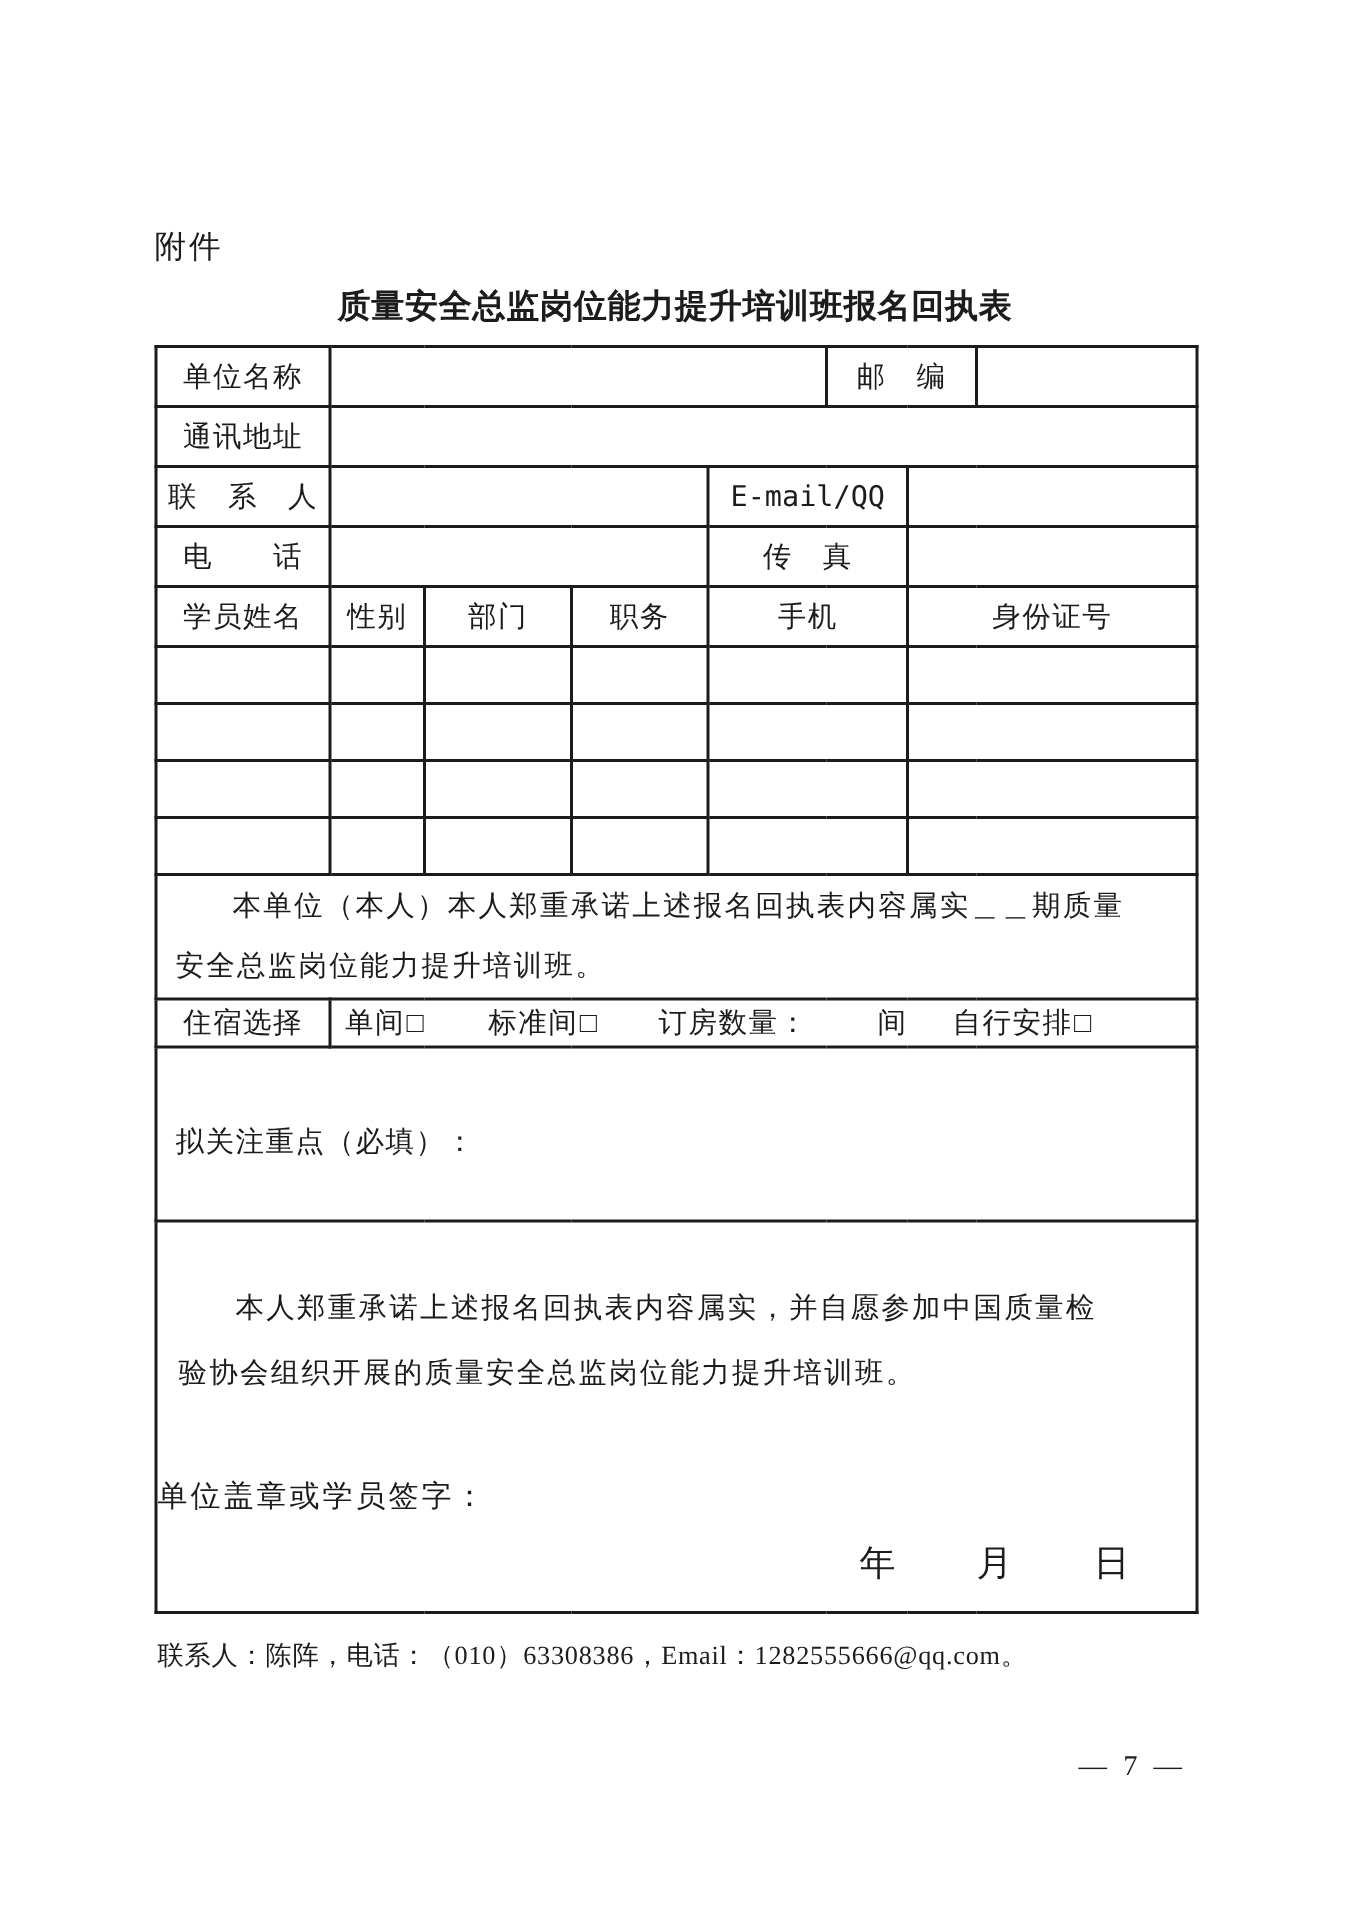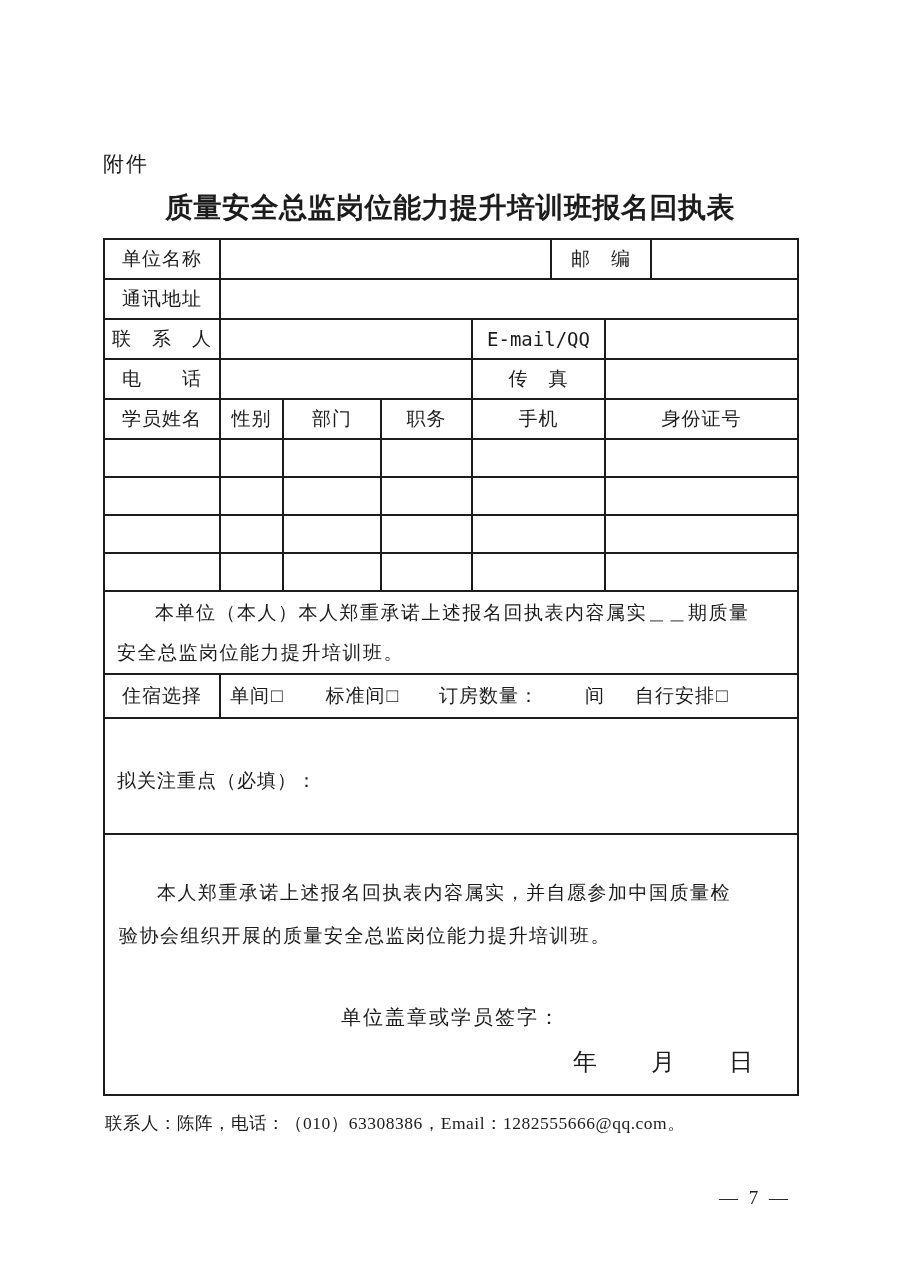--- a/index.html
+++ b/index.html
@@ -18,21 +18,21 @@
   }
   .attachment {
     font-family: "Liberation Sans", "DejaVu Sans", sans-serif;
     font-weight: normal;
     font-size: 21px;
     letter-spacing: 2px;
   }
   .title {
     text-align: center;
     font-weight: bold;
-    font-size: 28px;
+    font-size: 22px;
     letter-spacing: 0.5px;
     margin-top: 11px;
   }
   table.form {
     margin-top: 11px;
     border-collapse: collapse;
     table-layout: fixed;
     width: 694px;
     border-radius: 17px;
   }
@@ -46,21 +46,21 @@
   td.hdr { text-align: center; letter-spacing: 1px; }
   td.latin {
     text-align: center;
     font-family: "DejaVu Sans Mono", "Liberation Mono", monospace;
     font-size: 17px;
   }
   tr.r40 { height: 40px; }
   tr.r33 { height: 40px; }
   tr.r38 { height: 38px; }
   tr.r83 { height: 83px; }
-  tr.r44 { height: 44px; }
+  tr.r44 { height: 32px; }
   tr.r116 { height: 116px; }
   tr.r261 { height: 261px; }
   td.top { vertical-align: top; }
   .para {
     margin: 0;
     padding: 1px 12px 0 12px;
     line-height: 40px;
     text-indent: 2em;
     white-space: pre-line;
     letter-spacing: 1.5px;
@@ -82,21 +82,20 @@
   .pledge {
     margin: 0;
     padding: 19px 14px 0 14px;
     line-height: 43px;
     text-indent: 2em;
     white-space: pre-line;
     letter-spacing: 1.5px;
   }
   .sign-line {
     margin-top: 47px;
-    text-align: center;
     font-size: 20px;
     letter-spacing: 2px;
   }
   .date-line {
     margin-top: 15px;
     text-align: right;
     padding-right: 42px;
     font-size: 24px;
     letter-spacing: 2px;
   }

